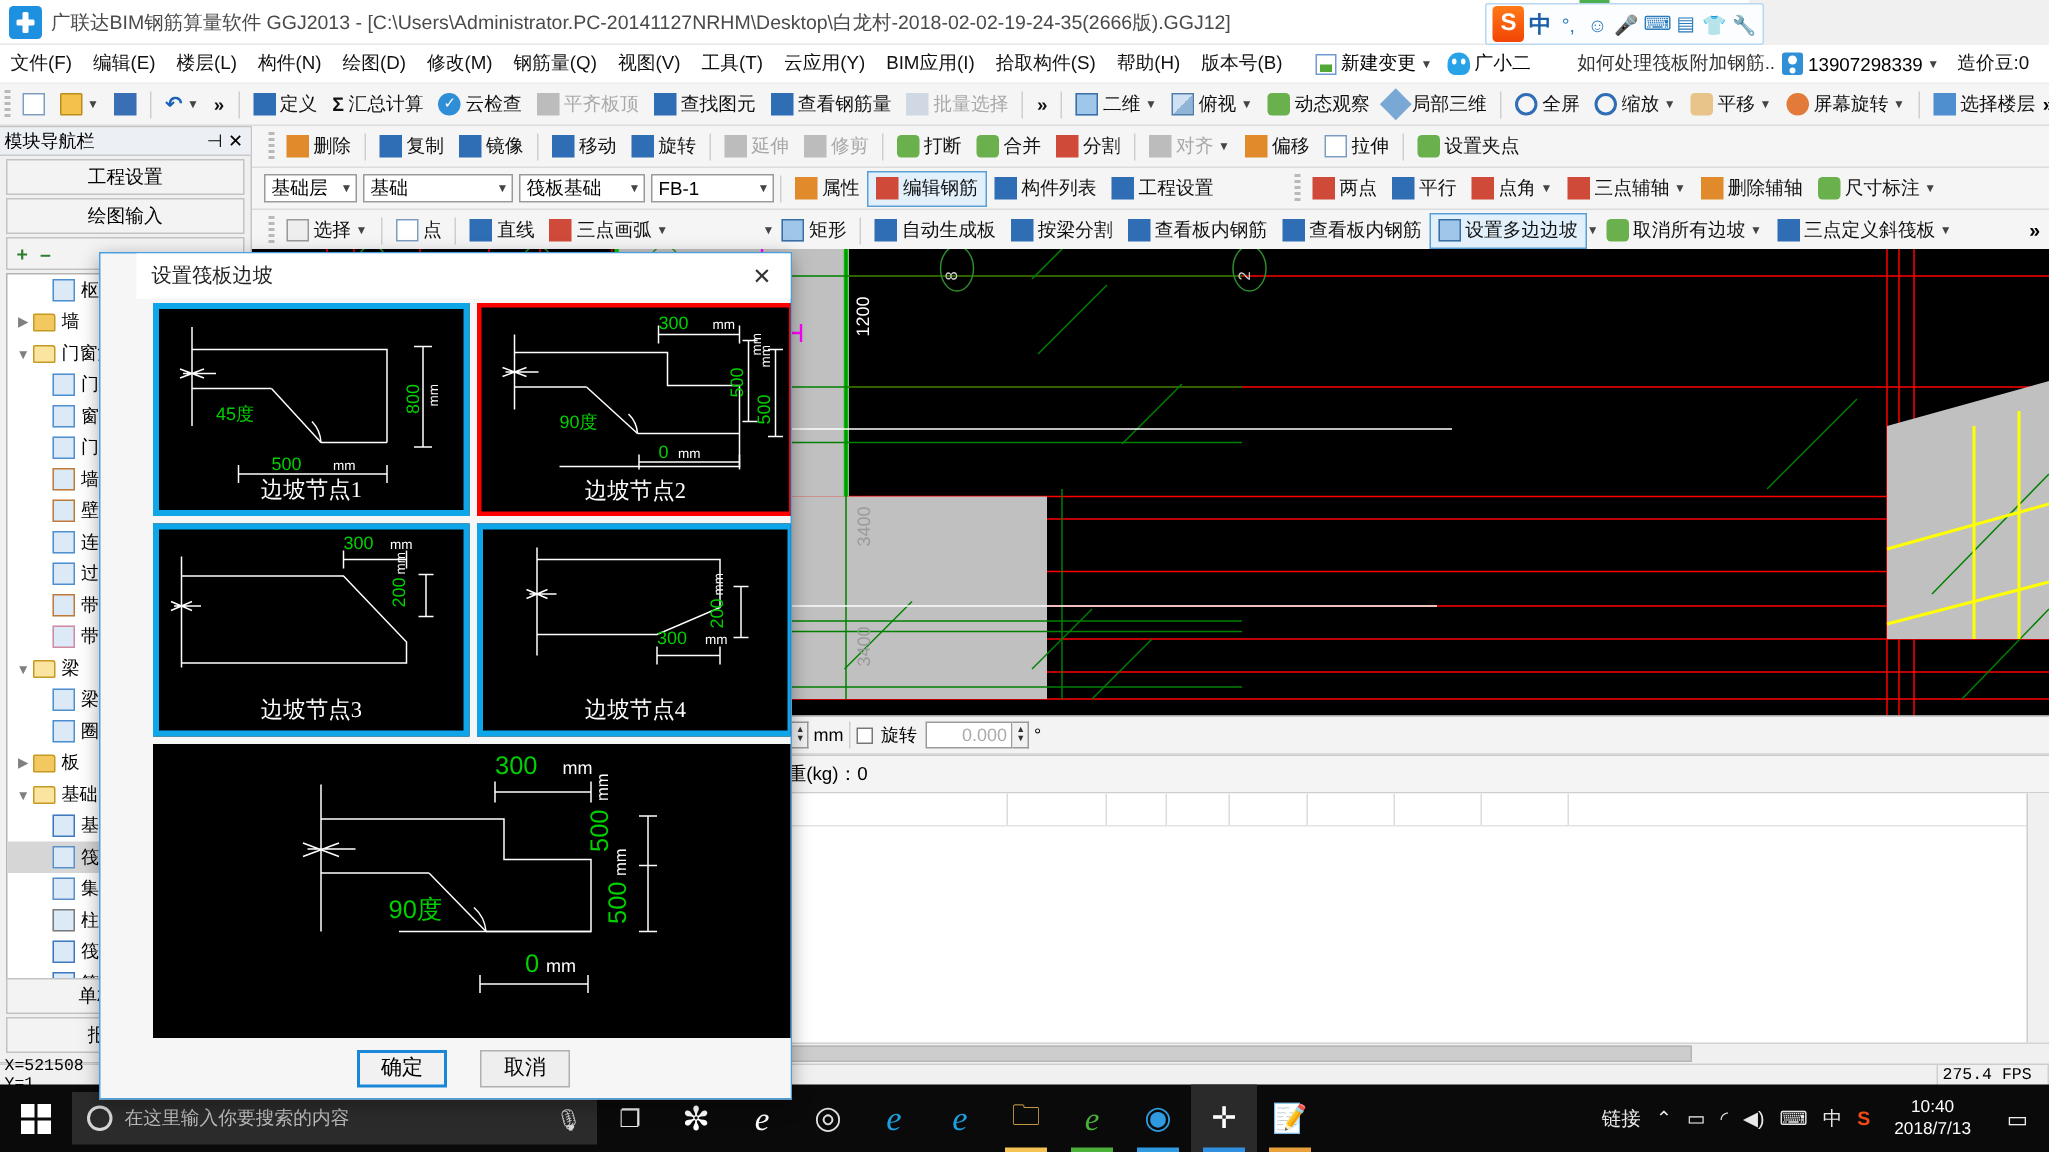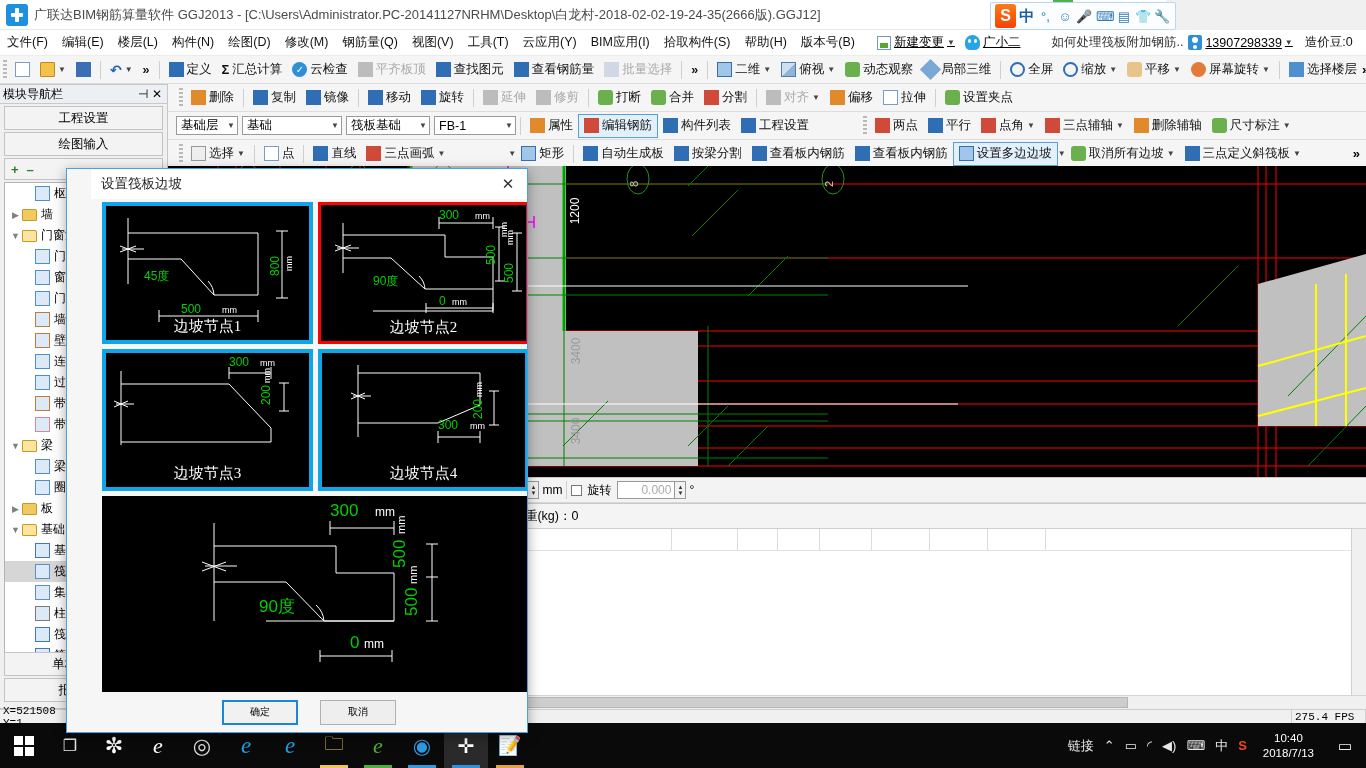--- a/index.html
+++ b/index.html
@@ -52,21 +52,21 @@
   .ime-ic{ font-size:13px; color:#2b7bbd; width:17px; text-align:center;}
   .ime-green{position:absolute;left:1053px;top:-2px;width:20px;height:6px;background:#4caf50;}
 
   
   .menubar {
     position:absolute; left:0; top:30px; width:1366px; height:26px;
     background:#fff; display:flex; align-items:center; border-bottom:1px solid #ececec;
   }
   .menu-item { padding:3px 7px; font-size:12.5px; color:#111; white-space:nowrap; }
   .menu-sep-v{ width:1px;height:18px;background:#dcdcdc;margin:0 5px;}
-  .mb-btn{ display:flex;align-items:center;gap:3px;padding:2px 5px;font-size:12.5px;white-space:nowrap;text-decoration:underline;}
+  .mb-btn{ display:flex;align-items:center;gap:3px;padding:2px 5px;font-size:12.5px;white-space:nowrap;}
   .mini-ico{width:14px;height:14px;display:inline-block;position:relative;flex:none;}
   .ico-doc{background:#fff;border:1px solid #6f9ad0;}
   .ico-doc::after{content:"";position:absolute;left:2px;bottom:1px;width:8px;height:5px;background:#52a832;}
   .ico-ghost{width:15px;height:15px;border-radius:50% 50% 35% 35%;background:#29a3e8;position:relative;}
   .ico-ghost::before{content:"";position:absolute;left:3px;top:4px;width:3px;height:4px;background:#fff;border-radius:50%;}
   .ico-ghost::after{content:"";position:absolute;left:9px;top:4px;width:3px;height:4px;background:#fff;border-radius:50%;}
   .caret{ font-size:8px; color:#444; }
   .promo { font-size:12.5px; color:#333; margin-left:26px; white-space:nowrap;}
   .user-ic{width:14px;height:15px;background:#2f90d8;border-radius:2px;position:relative;}
   .user-ic::after{content:"";position:absolute;left:4px;top:2px;width:6px;height:6px;border-radius:50%;background:#fff;box-shadow:0 7px 0 -1px #fff;}
@@ -284,22 +284,22 @@
     font-size:15px; font-family:"Liberation Serif","DejaVu Serif",serif;
   }
   .bigprev{
     width:438px; height:252px; background:#000; position:relative; margin-top:1px;
   }
   .dlg-foot{
     height:40px; display:flex; align-items:center; justify-content:center; gap:22px; flex:none;
     background:#f6f6f6;
   }
   .dbtn{
-    width:76px;height:25px;border:1px solid #b0b0b0;background:#eeeeee;
-    display:flex;align-items:center;justify-content:center;font-size:10px;
+    width:60px;height:25px;border:1px solid #b0b0b0;background:#eeeeee;
+    display:flex;align-items:center;justify-content:center;font-size:14px;
   }
   .dbtn.primary{ border:2px solid #1a86d8; background:#f1f1f1;}
   .dim{ fill:#00d000; font-size:12px; font-family:"Liberation Sans",sans-serif;}
   .dimu{ fill:#ffffff; font-size:9px; font-family:"Liberation Sans",sans-serif;}
   .wl{ stroke:#ffffff; stroke-width:1; fill:none; }
 </style>
 </head>
 <body>
 
 <div id="app">
@@ -1154,20 +1154,25 @@
     <div class="dlg-foot">
       <div class="dbtn primary">确定</div>
       <div class="dbtn">取消</div>
     </div>
   </div>
 
   <div class="taskbar">
     <div class="start">
         <div class="winlogo"></div>
       </div>
+    <div class="searchbox">
+      <div class="circ"></div>
+      <div class="search-ph">在这里输入你要搜索的内容</div>
+      <div class="mic">🎙</div>
+    </div>
     <div class="tb-apps">
       <div class="tapp" style="color:#e8e8e8;font-size:16px">❐</div>
       <div class="tapp" style="color:#fff;font-size:22px">✼</div>
       <div class="tapp" style="color:#fff;font-size:22px;font-style:italic;font-family:'Liberation Serif',serif">e</div>
       <div class="tapp" style="color:#e0e0e0;font-size:21px">◎</div>
       <div class="tapp" style="color:#1ba1e2;font-size:23px;font-style:italic;font-family:'Liberation Serif',serif">e</div>
       <div class="tapp" style="color:#1ba1e2;font-size:23px;font-style:italic;font-family:'Liberation Serif',serif">e</div>
       <div class="tapp" style="color:#f5c254;font-size:19px">🗀<div class="under" style="background:#f5c254"></div></div>
       <div class="tapp" style="color:#4caf3a;font-size:22px;font-style:italic;font-family:'Liberation Serif',serif">e<div class="under" style="background:#4caf3a"></div></div>
       <div class="tapp" style="color:#2f9ae0;font-size:21px">◉<div class="under" style="background:#2f9ae0"></div></div>

